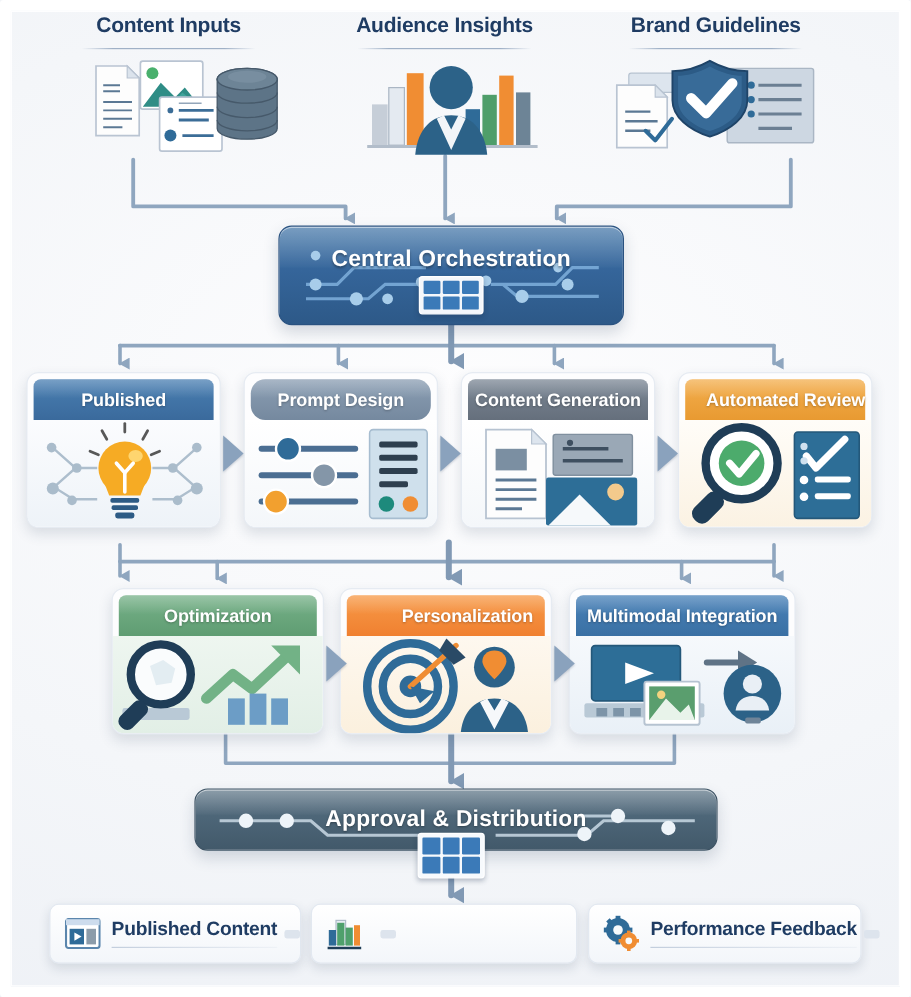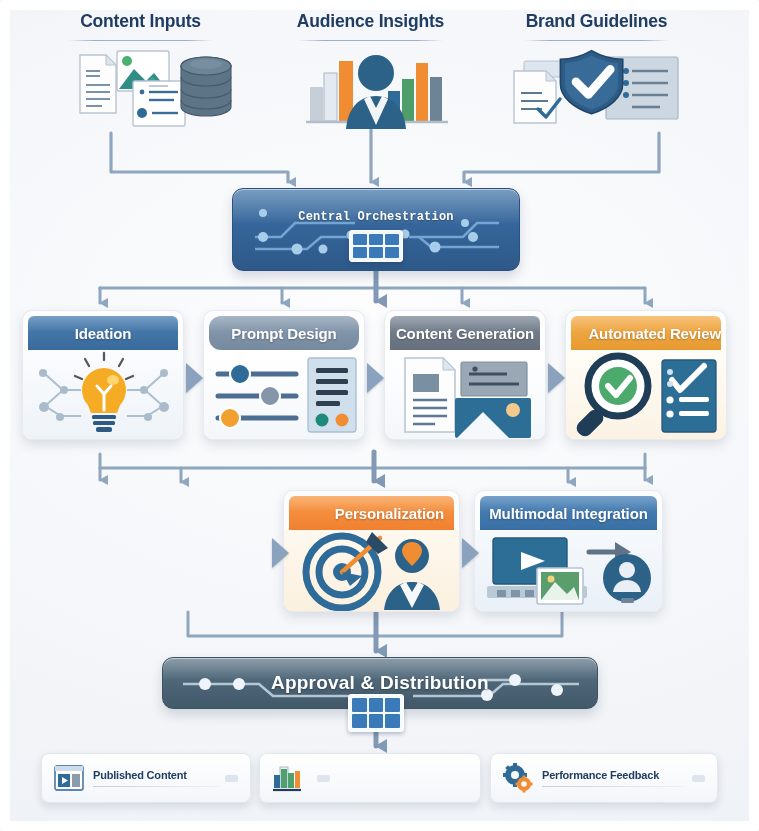--- a/index.html
+++ b/index.html
@@ -68,21 +68,21 @@
     text-shadow: 0 1px 2px rgba(0,0,0,0.35);
     letter-spacing: 0.2px;
     z-index: 3;
   }
 
   #orchestration {
     left: 232px; top: 188px; width: 288px; height: 83px;
     background: linear-gradient(to bottom, #3f73a6 0%, #35659a 45%, #2d5988 100%);
     border: 1px solid #2a5280;
   }
-  #orchestration .bar-label { font-size: 12px; top: 34%; font-family: Liberation Mono, monospace; }
+  #orchestration .bar-label { font-size: 19px; top: 34%; }
 
   #approval {
     left: 162px; top: 657px; width: 436px; height: 52px;
     background: linear-gradient(to bottom, #5b7385 0%, #4d6678 45%, #42596a 100%);
     border: 1px solid #3d5364;
   }
   #approval .bar-label { font-size: 19px; }
 
   
   .chip {
@@ -133,21 +133,21 @@
   .pill {
     position: absolute; z-index: 4; height: 50px;
     background: linear-gradient(to bottom, #ffffff, #f3f6fa);
     border: 1px solid #e2e8f0;
     border-radius: 8px;
     box-shadow: 0 4px 9px rgba(45,65,95,0.14);
     display: flex; align-items: center; padding: 0 12px;
   }
   .pill-ico { width: 30px; height: 30px; position: relative; flex: 0 0 30px; margin-right: 9px; }
   .pill-txt { display: flex; flex-direction: column; flex: 1; }
-  .pill-label { font-size: 11px; font-weight: bold; color: #1f3c63; letter-spacing: -0.2px; white-space: nowrap; }
+  .pill-label { font-size: 16px; font-weight: bold; color: #1f3c63; letter-spacing: -0.2px; white-space: nowrap; }
   .pill-rule { height: 1px; margin-top: 5px; background: linear-gradient(to right, #c3cedd, rgba(195,206,221,0.15)); }
   .pill-dot { width: 13px; height: 7px; border-radius: 2px; background: #dde4ed; flex: 0 0 13px; margin-left: 6px; }
 </style>
 </head>
 <body>
 
 <div id="canvas">
 
   <svg class="conn" viewBox="0 0 759 831">
     <defs>
@@ -362,21 +362,21 @@
       <i></i>
       <i></i>
       <i></i>
       <i></i>
       <i></i>
   </div>
 
   <div class="card" style="left:22px; top:310px; width:162px; height:130px;">
     <div class="card-head" style="background:linear-gradient(to bottom,#4a7fb2,#3a6a9c);">
       <div class="hsheen"></div>
-      <span>Ideation</span>
+      <span>Published</span>
     </div>
     <div class="card-body" style="background:linear-gradient(to bottom,#fbfcfe,#eef3f8);">
       <svg width="162" height="91" viewBox="0 0 162 91">
         <g fill="none" stroke="#adbecd" stroke-width="2">
           <path d="M22,24 L40,40 L22,56 L38,66"></path>
             <path d="M40,40 L58,40"></path>
           <path d="M140,24 L122,40 L140,56 L124,66"></path>
             <path d="M122,40 L104,40"></path>
           <path d="M38,66 L58,66"></path>
             <path d="M124,66 L104,66"></path>
@@ -494,20 +494,40 @@
             <rect x="113" y="61" width="30" height="5" rx="2"></rect>
           </g>
         <g fill="#cfe1ef">
             <circle cx="104" cy="22" r="3"></circle>
             <circle cx="104" cy="34" r="3"></circle>
           </g>
       </svg>
     </div>
   </div>
 
+  <div class="card" style="left:93px; top:490px; width:177px; height:122px;">
+    <div class="card-head" style="background:linear-gradient(to bottom,#77b189,#5f9d72);">
+      <div class="hsheen"></div>
+      <span>Optimization</span>
+    </div>
+    <div class="card-body" style="background:linear-gradient(to bottom,#eef6f0,#e2efe6);">
+      <svg width="177" height="83" viewBox="0 0 177 83">
+        <rect x="8" y="60" width="56" height="10" rx="2" fill="#b9c9d6"></rect>
+        <circle cx="60" cy="28" r="8" fill="#aebdc2"></circle>
+        <path d="M78,52 L100,32 L116,44 L146,16" fill="none" stroke="#72b286" stroke-width="9" stroke-linecap="round" stroke-linejoin="round"></path>
+        <path d="M132,8 L156,8 L156,32 Z" fill="#72b286"></path>
+        <rect x="96" y="52" width="14" height="22" fill="#6c9dc6"></rect>
+        <rect x="114" y="48" width="14" height="26" fill="#6c9dc6"></rect>
+        <rect x="132" y="52" width="14" height="22" fill="#6c9dc6"></rect>
+        <circle cx="40" cy="32" r="25" fill="#fafcfd" stroke="#1f3d57" stroke-width="7"></circle>
+        <path d="M31,25 L42,20 L52,27 L49,39 L36,41 Z" fill="#e3edf2"></path>
+        <rect x="10" y="52" width="14" height="28" rx="6" transform="rotate(45 17 66)" fill="#1f3d57"></rect>
+      </svg>
+    </div>
+  </div>
   <div class="chev" style="left:272px; top:538px;"></div>
 
   <div class="card" style="left:283px; top:490px; width:177px; height:122px;">
     <div class="card-head" style="background:linear-gradient(to bottom,#f79a48,#f08030);padding-left:36px;">
       <div class="hsheen"></div>
       <span>Personalization</span>
     </div>
     <div class="card-body" style="background:linear-gradient(to bottom,#fef8ef,#fbf0de);">
       <svg width="177" height="83" viewBox="0 0 177 83">
         <circle cx="58" cy="42" r="36" fill="none" stroke="#2f6b98" stroke-width="7"></circle>

